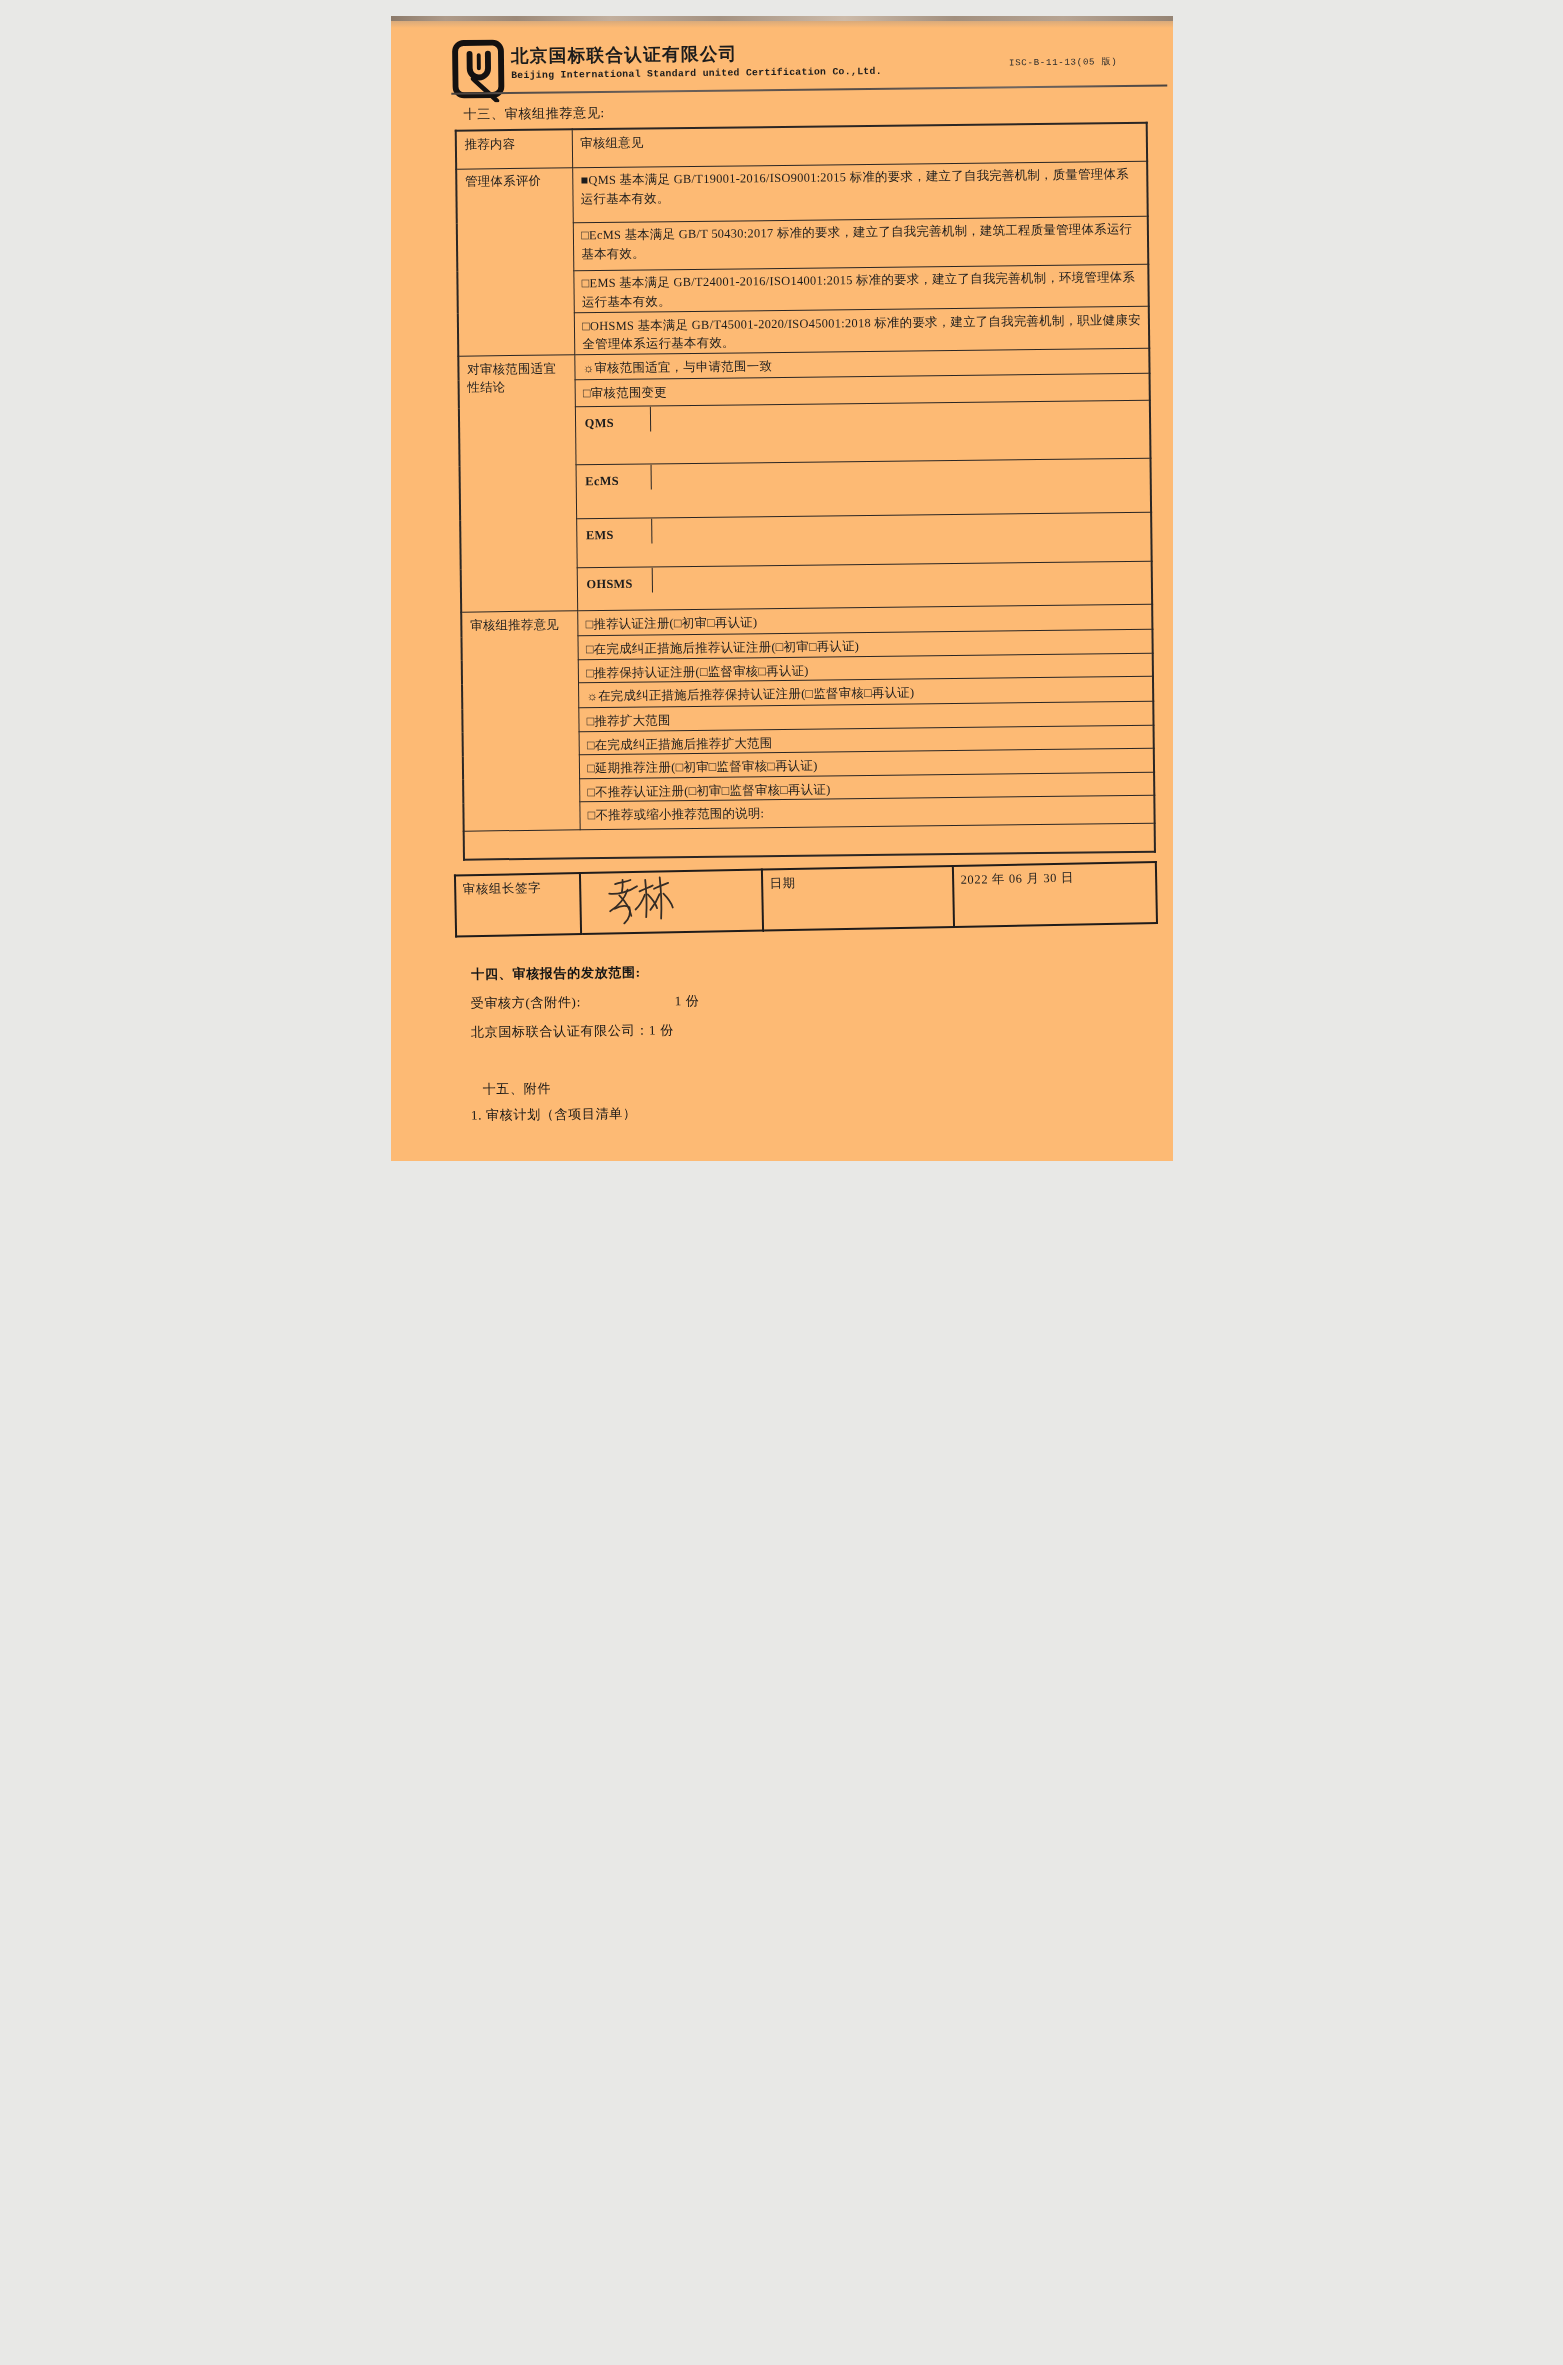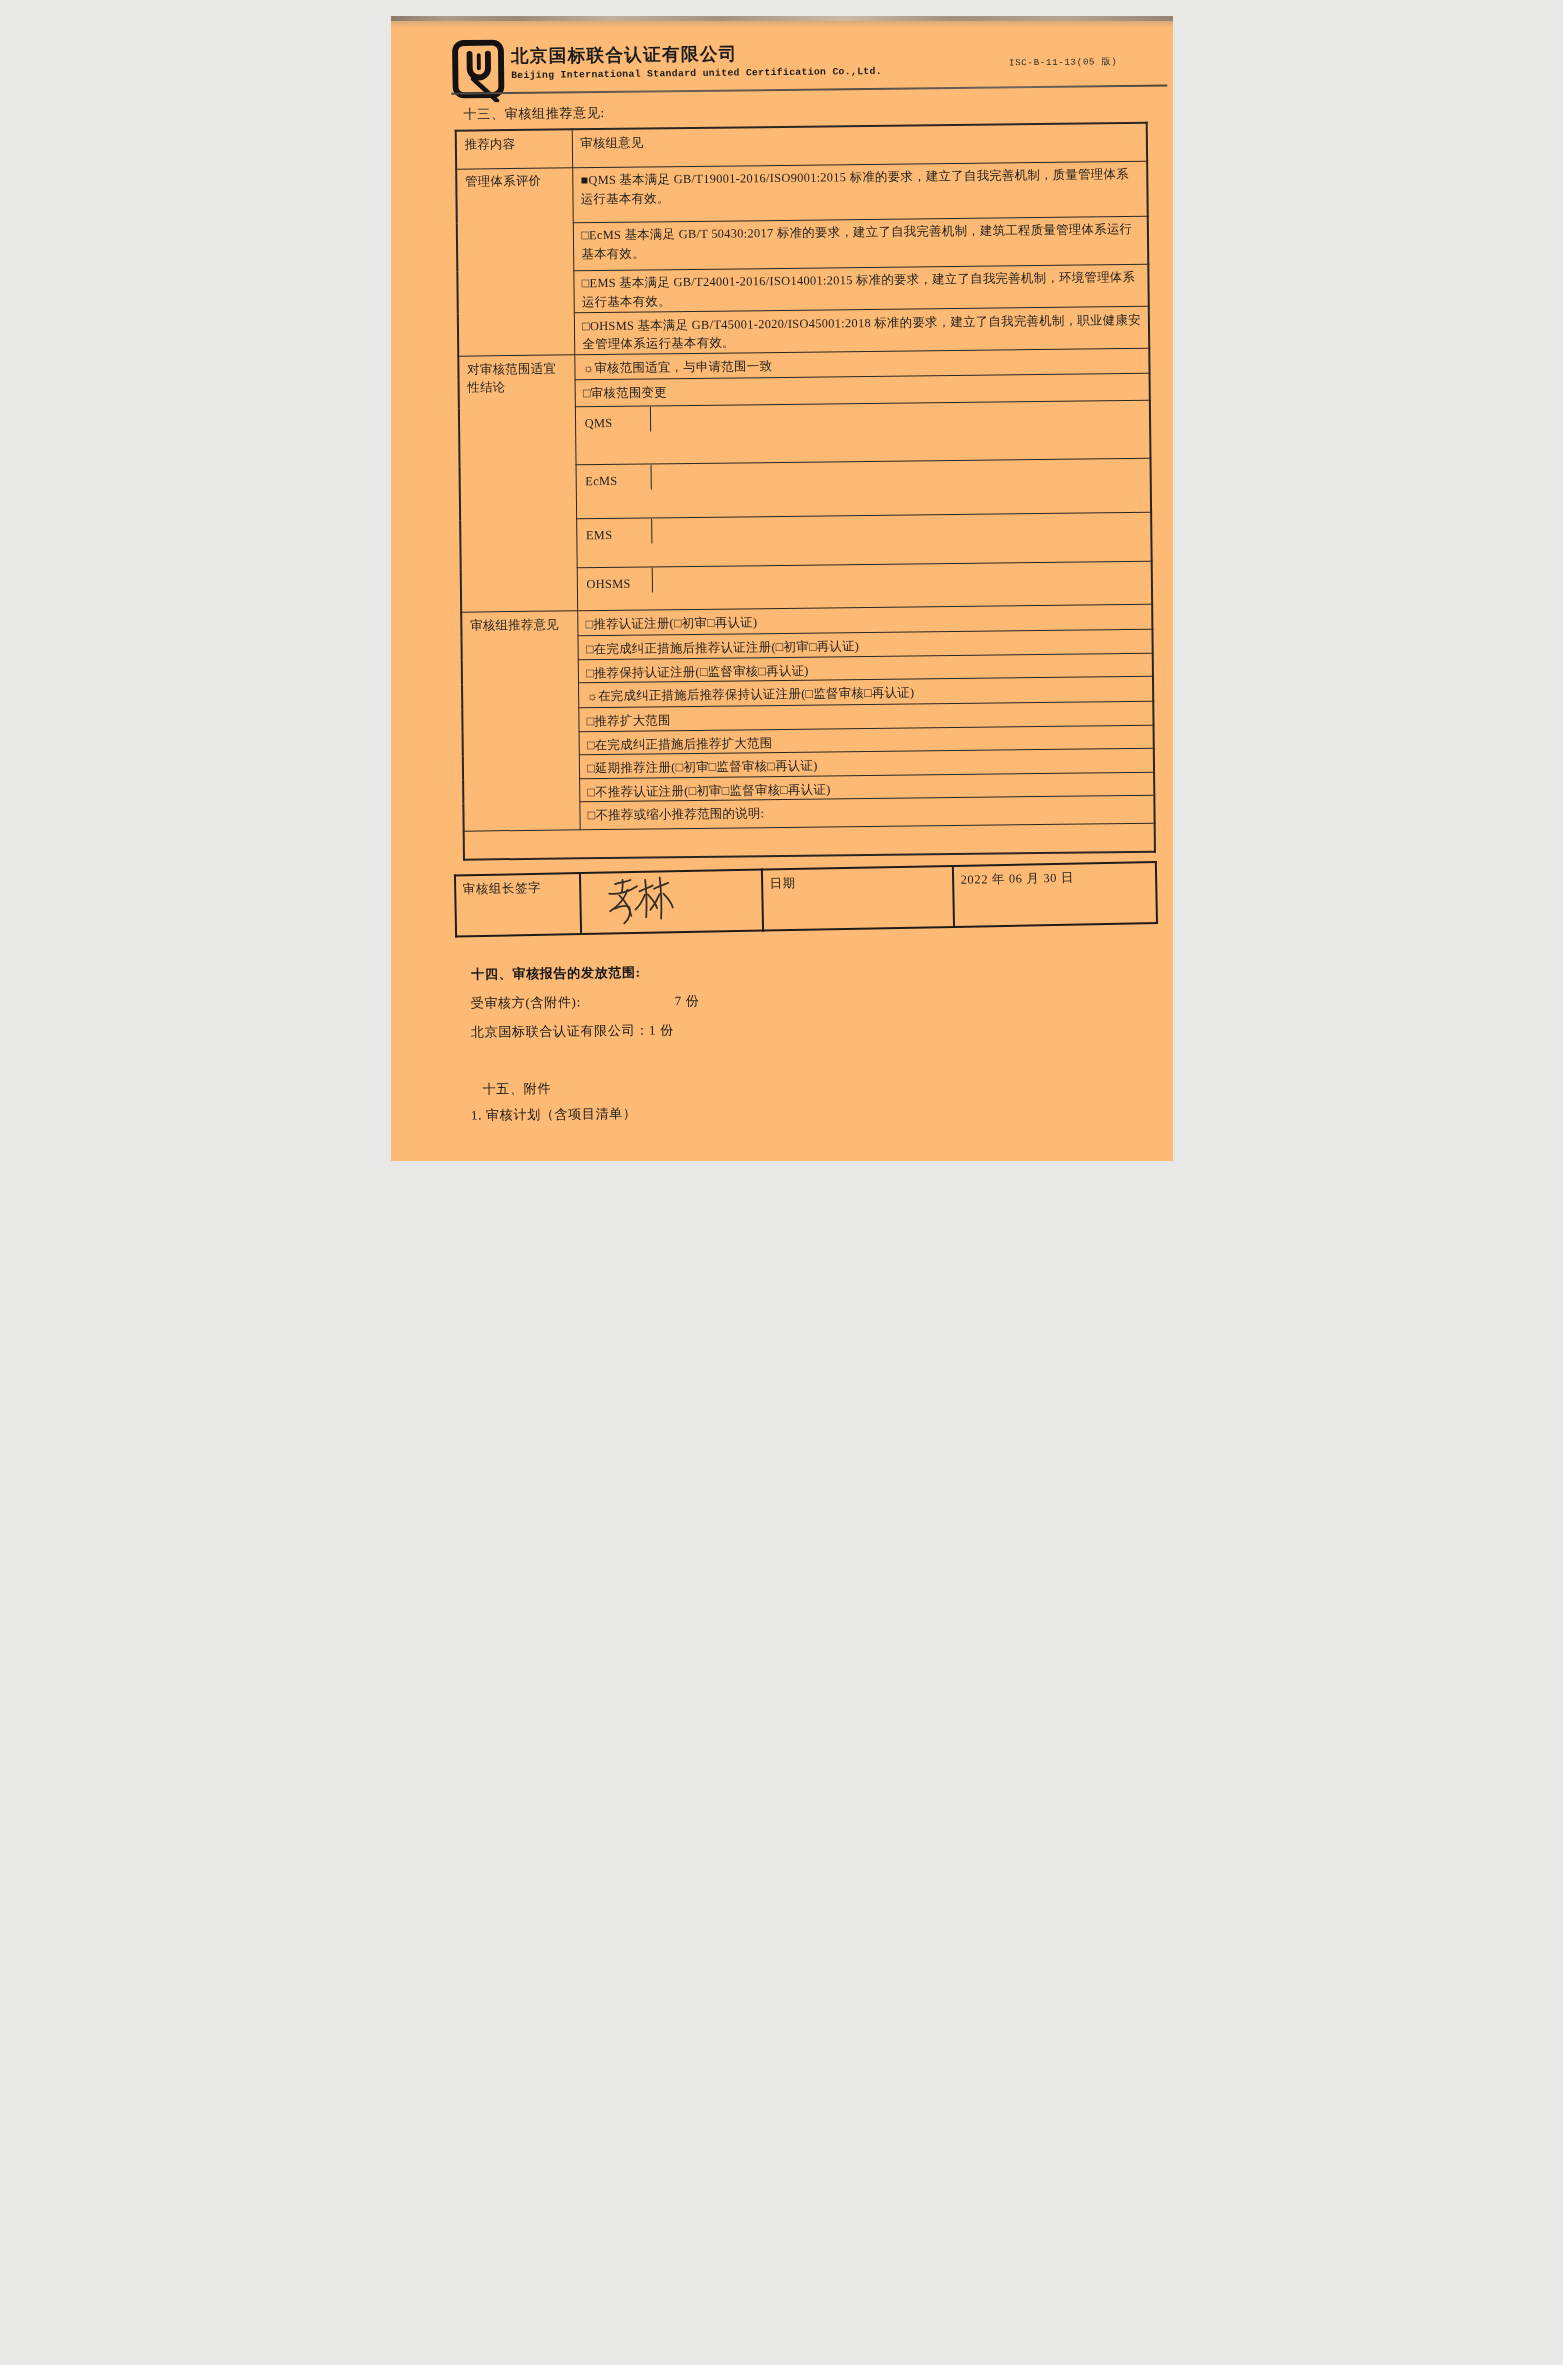--- a/index.html
+++ b/index.html
@@ -37,21 +37,21 @@
   }
   table.main,table.main td{border:1.3px solid #2a2624;}
   table.main{border-width:2px;}
   table.main td{
     vertical-align:top;padding:3.9px 6.5px 0 7.8px;
     font-size:12.4px;line-height:1.5;letter-spacing:0.3px;overflow:hidden;
   }
   td.lab{letter-spacing:1.3px;padding-top:5.9px;padding-right:14.4px;}
   .opt{white-space:nowrap;}
   .syscell{display:flex;height:100%;margin:-3.9px -6.5px 0 -7.8px;}
-  .sysname{width:65px;border-right:1.3px solid #2a2624;padding:6.5px 0 0 9.1px;flex:0 0 auto;}
+  .sysname{width:65px;border-right:1.3px solid #2a2624;padding:6.5px 0 0 9.1px;flex:0 0 auto;font-weight:bold;}
   .sysblank{flex:1;}
 
   
   table.sig{
     position:absolute;left:58px;top:852px;width:701px;height:54px;
     border-collapse:collapse;table-layout:fixed;transform:rotate(-0.45deg);
   }
   table.sig,table.sig td{border:2px solid #201c1a;}
   table.sig td{vertical-align:top;padding:5.2px 6.5px;font-size:12.4px;letter-spacing:0.7px;}
   .sig-draw{margin:-2.6px 0 0 6.5px;}
@@ -224,21 +224,21 @@
           </div>
         </td>
         <td>日期</td>
         <td class="date-val">2022 年 06 月 30 日</td>
       </tr>
     </tbody>
       </table>
 
     <div class="fline f-title14">十四、审核报告的发放范围:</div>
     <div class="fline f-auditee">受审核方(含附件):</div>
-    <div class="fline f-copies">7 份</div>
+    <div class="fline f-copies">1 份</div>
     <div class="fline f-certifier">北京国标联合认证有限公司：1 份</div>
 
     <div class="fline f-title15">十五、附件</div>
     <div class="fline f-attach">1. 审核计划（含项目清单）</div>
 
   </div>
 </div>
 
 
 </body></html>

